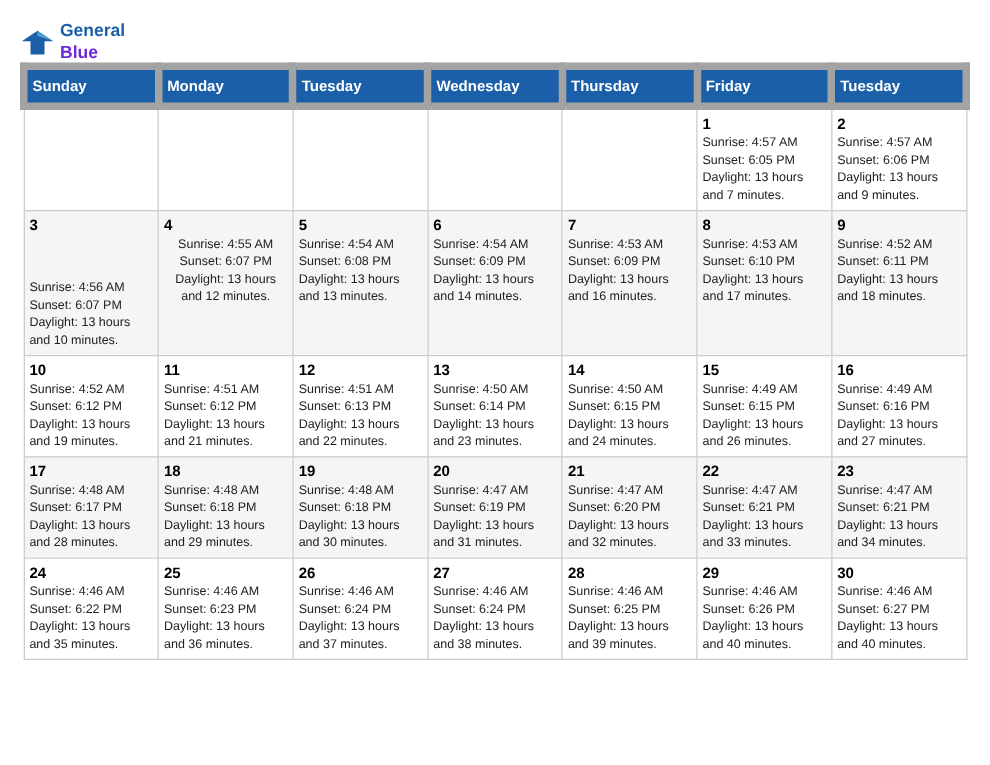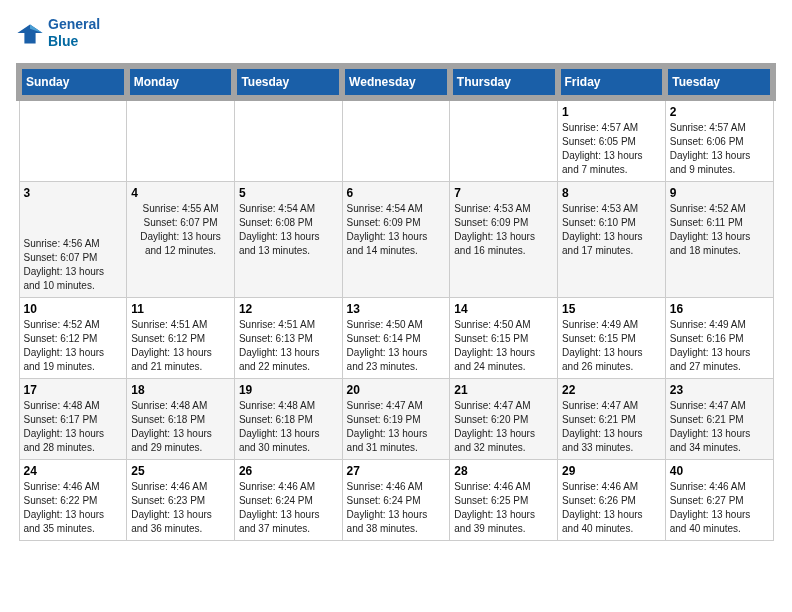--- a/index.html
+++ b/index.html
@@ -7,21 +7,21 @@
       font-family: Arial, sans-serif;
       background: #fff;
       width: 792px;
       min-height: 612px;
       padding: 16px;
     }
     .header-section {
       display: flex;
       justify-content: space-between;
       align-items: flex-start;
-      margin-bottom: 13px;
+      margin-bottom: 0;
     }
     .logo {
       display: flex;
       align-items: center;
       gap: 4px;
     }
     .logo-text {
       font-size: 14px;
       font-weight: bold;
       color: #333;
@@ -89,21 +89,21 @@
 <body>
 
 <div class="header-section">
   <div class="logo">
     <svg class="logo-bird" viewBox="0 0 40 40" xmlns="http://www.w3.org/2000/svg">
       <polygon points="20,8 38,20 28,20 28,35 12,35 12,20 2,20" fill="#1a5fa8"></polygon>
       <polygon points="20,8 38,20 20,14" fill="#4a9fd4"></polygon>
     </svg>
     <div class="logo-text">
       <div><span>General</span></div>
-      <div><span style="color:#0369a1">Blue</span></div>
+      <div><span style="color:#6d28d9">Blue</span></div>
     </div>
   </div>
   <div class="title-section">
     <div class="main-title"></div>
     <div class="subtitle"></div>
   </div>
 </div>
 
 <table class="calendar">
   <thead>
@@ -300,20 +300,20 @@
 Sunset: 6:25 PM
 Daylight: 13 hours and 39 minutes.</div>
         </td>
         <td>
           <div class="day-number">29</div>
           <div class="day-detail" style="white-space: pre-line;">Sunrise: 4:46 AM
 Sunset: 6:26 PM
 Daylight: 13 hours and 40 minutes.</div>
         </td>
         <td>
-          <div class="day-number">40</div>
+          <div class="day-number">30</div>
           <div class="day-detail" style="white-space: pre-line;">Sunrise: 4:46 AM
 Sunset: 6:27 PM
 Daylight: 13 hours and 40 minutes.</div>
         </td>
       </tr>
     </tbody>
 </table>
 
 </body></html>

